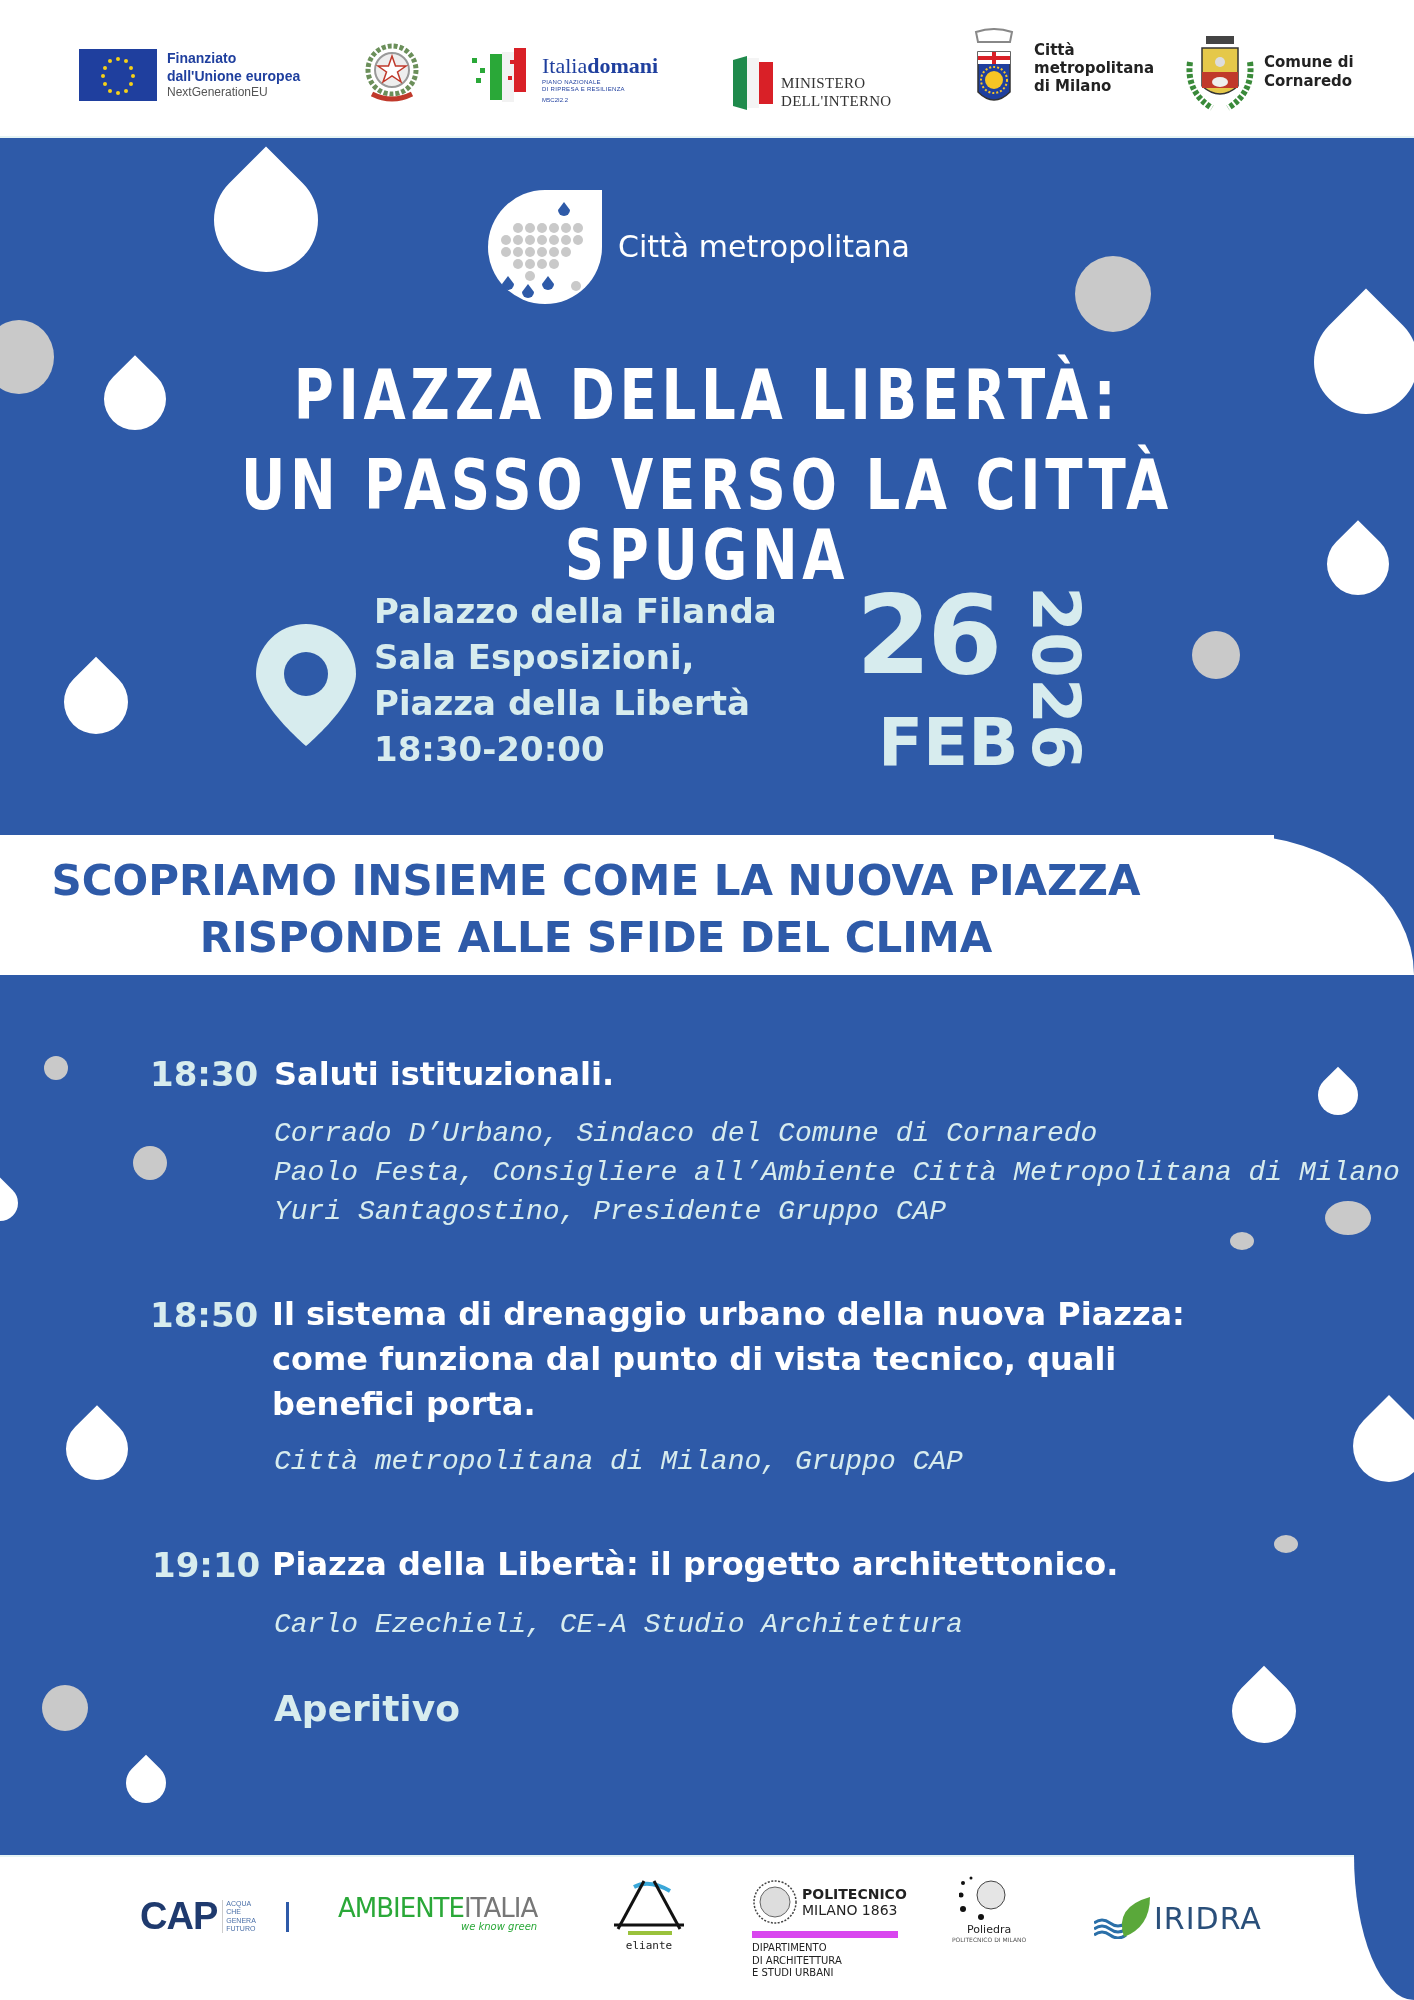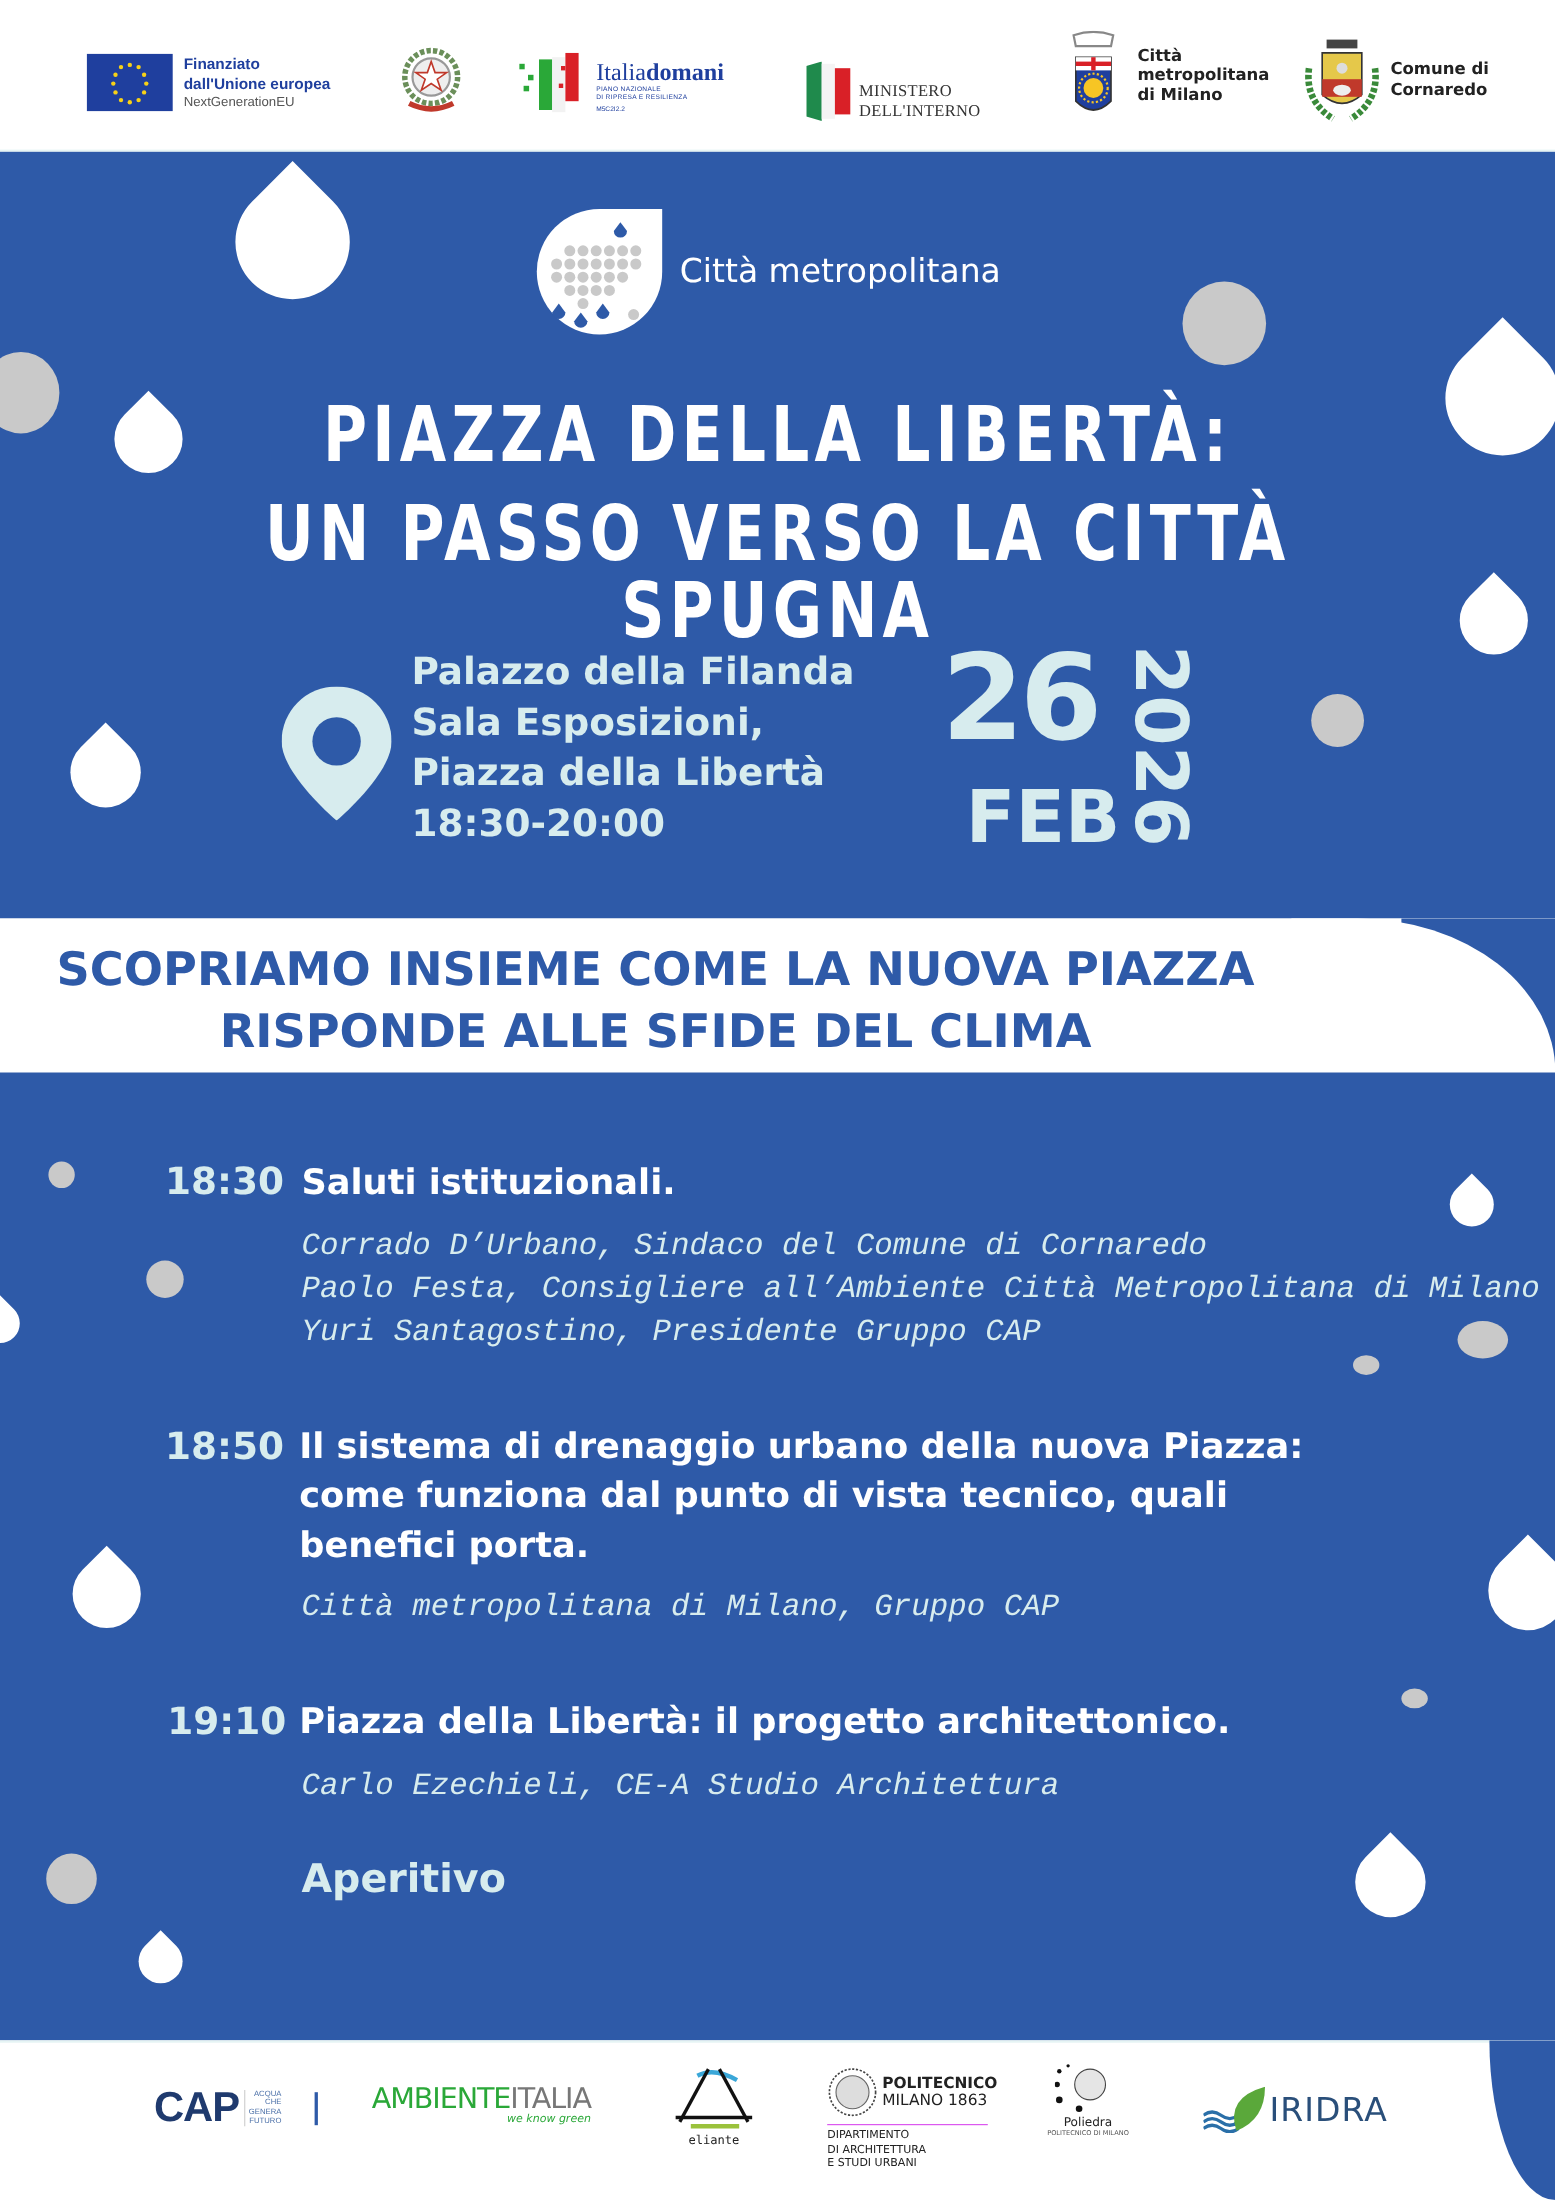--- a/index.html
+++ b/index.html
@@ -67,21 +67,21 @@
   .f-logo { position: absolute; display: flex; align-items: center; }
   .cap-big { font-family: "Liberation Sans", sans-serif; font-weight: bold; font-size: 38px; color: #1f3a6e; letter-spacing: -1px; }
   .cap-small { font-family: "Liberation Sans", sans-serif; font-size: 7px; color: #4a6fa8; line-height: 1.15; margin-left: 5px; border-left: 1px solid #ccc; padding-left: 3px; }
   .cap-sep { width: 3px; height: 30px; background: #2e5aa8; margin-left: 30px; }
   .amb-main { font-family: "DejaVu Sans", sans-serif; font-size: 26px; letter-spacing: -1px; line-height: 1; }
   .amb-main .g { color: #2aa838; }
   .amb-main .gr { color: #777; }
   .amb-sub { font-family: "DejaVu Sans", sans-serif; font-style: italic; font-size: 10px; color: #2aa838; text-align: right; }
   .eliante-text { font-family: "DejaVu Sans Mono", monospace; font-size: 11px; color: #222; text-align: center; }
   .poli-name { font-family: "DejaVu Sans", sans-serif; font-size: 14px; color: #222; line-height: 1.15; }
-  .poli-dept { font-family: "DejaVu Sans", sans-serif; font-size: 10px; color: #222; line-height: 1.25; border-top: 1px solid #d946ef; padding-top: 4px; margin-top: 6px; }
+  .poli-dept { font-family: "DejaVu Sans", sans-serif; font-size: 10px; color: #222; line-height: 1.25; border-top: 7px solid #d946ef; padding-top: 4px; margin-top: 6px; }
   .poliedra { font-family: "DejaVu Sans", sans-serif; font-size: 11px; color: #222; }
   .poliedra-sub { font-family: "DejaVu Sans", sans-serif; font-size: 6px; color: #555; }
   .iridra-text { font-family: "DejaVu Sans", sans-serif; font-size: 30px; color: #2a4f7a; letter-spacing: 1px; }
   .footer-curve { position: absolute; right: 0; top: 1855px; width: 60px; height: 145px; background: #2e5aa8; border-bottom-left-radius: 100% 100%; clip-path: none; }
 </style>
 </head>
 <body>
 
 <div class="logo-strip">
   <div class="logo" style="left:79px;top:49px;">
@@ -301,21 +301,21 @@
 <div class="prog-title" style="left:272px;top:1542px;">
   <div>Piazza della Libertà: il progetto architettonico.</div>
 </div>
 <div class="prog-speakers" style="left:274px;top:1605px;">
   <div>Carlo Ezechieli, CE-A Studio Architettura</div>
 </div>
 
 <div class="aperitivo">Aperitivo</div>
 
 <div class="footer">
-  <div class="f-logo" style="left:140px;top:38px;text-align:right;">
+  <div class="f-logo" style="left:140px;top:38px;">
     <span class="cap-big">CAP</span>
     <div class="cap-small">
       <div>ACQUA</div>
       <div>CHE</div>
       <div>GENERA</div>
       <div>FUTURO</div>
     </div>
     <div class="cap-sep"></div>
   </div>
 

